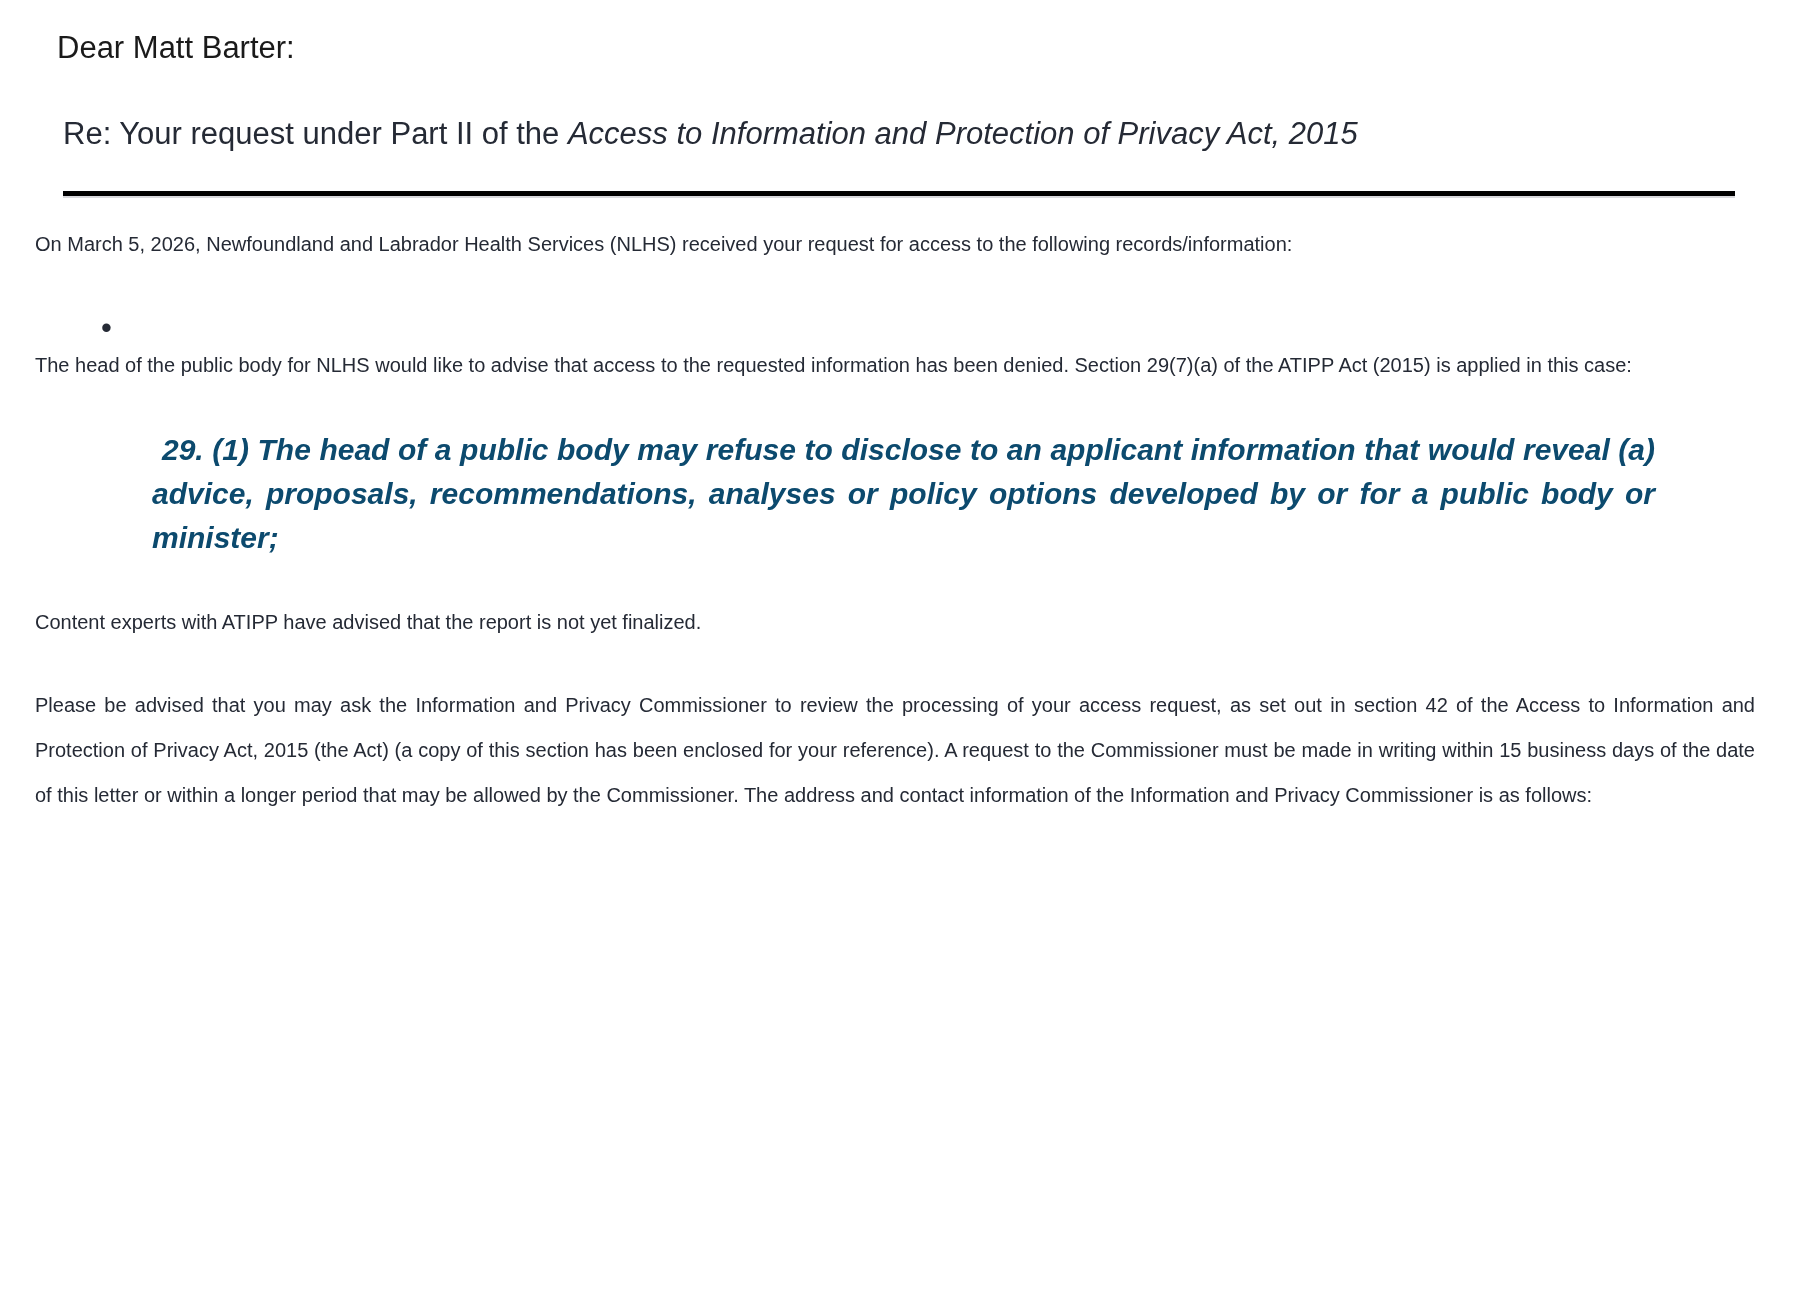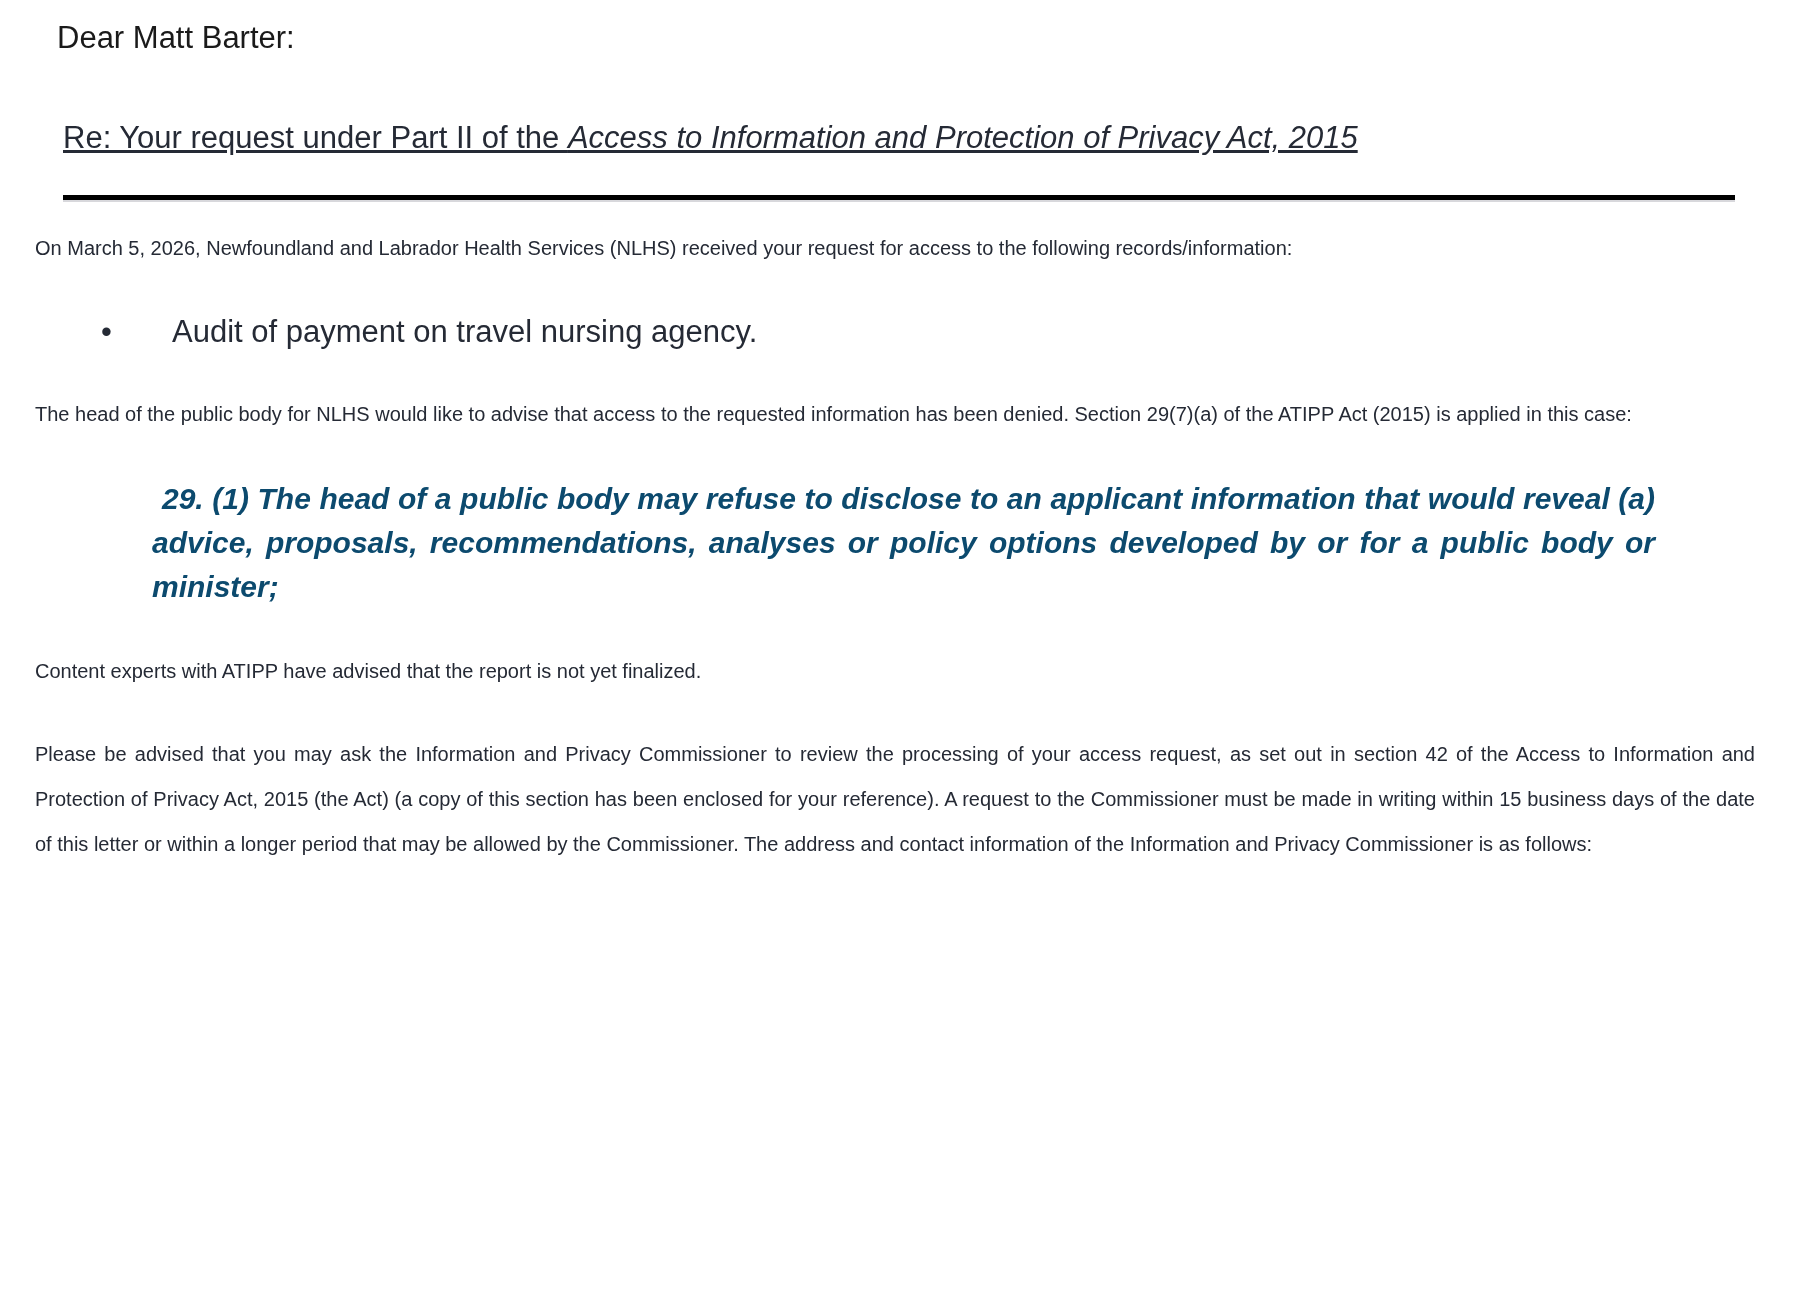--- a/index.html
+++ b/index.html
@@ -20,37 +20,36 @@
   .page {
     position: relative;
     width: 1802px;
     height: 1300px;
     box-sizing: border-box;
     padding: 0;
   }
 
   
   .head-block {
-    padding-top: 22px;
+    padding-top: 32px;
     padding-left: 57px;
   }
   .salutation {
     font-size: 31px;
     line-height: 1.0;
     color: #1a1a1a;
     white-space: nowrap;
   }
   .subject {
-    margin-top: 69px;
+    margin-top: 55px;
     margin-left: 6px;
     font-size: 31px;
     line-height: 1.0;
     color: #252a35;
     white-space: nowrap;
-    text-decoration: underline;
   }
   .subject .act-title {
     font-style: italic;
   }
 
   
   .divider-wrap {
     margin-top: 42px;
     padding-left: 63px;
     padding-right: 67px;
@@ -137,21 +136,20 @@
 
   <div class="body-area">
 
     <p class="para last-line-left">On March 5, 2026, Newfoundland and Labrador Health Services (NLHS) received your request for access to the following records/information:</p>
 
     <div class="gap-md"></div>
 
     <ul class="bullets">
       <li>
         <span class="bullet-dot">•</span>
-        <span>Audit of payment on travel nursing agency.</span>
       </li>
     </ul>
 
     <div class="gap-md"></div>
 
     <p class="para last-line-left">The head of the public body for NLHS would like to advise that access to the requested information has been denied. Section 29(7)(a) of the ATIPP Act (2015) is applied in this case:</p>
 
     <div class="gap-lg"></div>
 
     <div class="quote-block"><span class="lead-indent"></span><span>29. (1) The head of a public body may refuse to disclose to an applicant information that would reveal (a) advice, proposals, recommendations, analyses or policy options developed by or for a public body or minister;</span></div>

